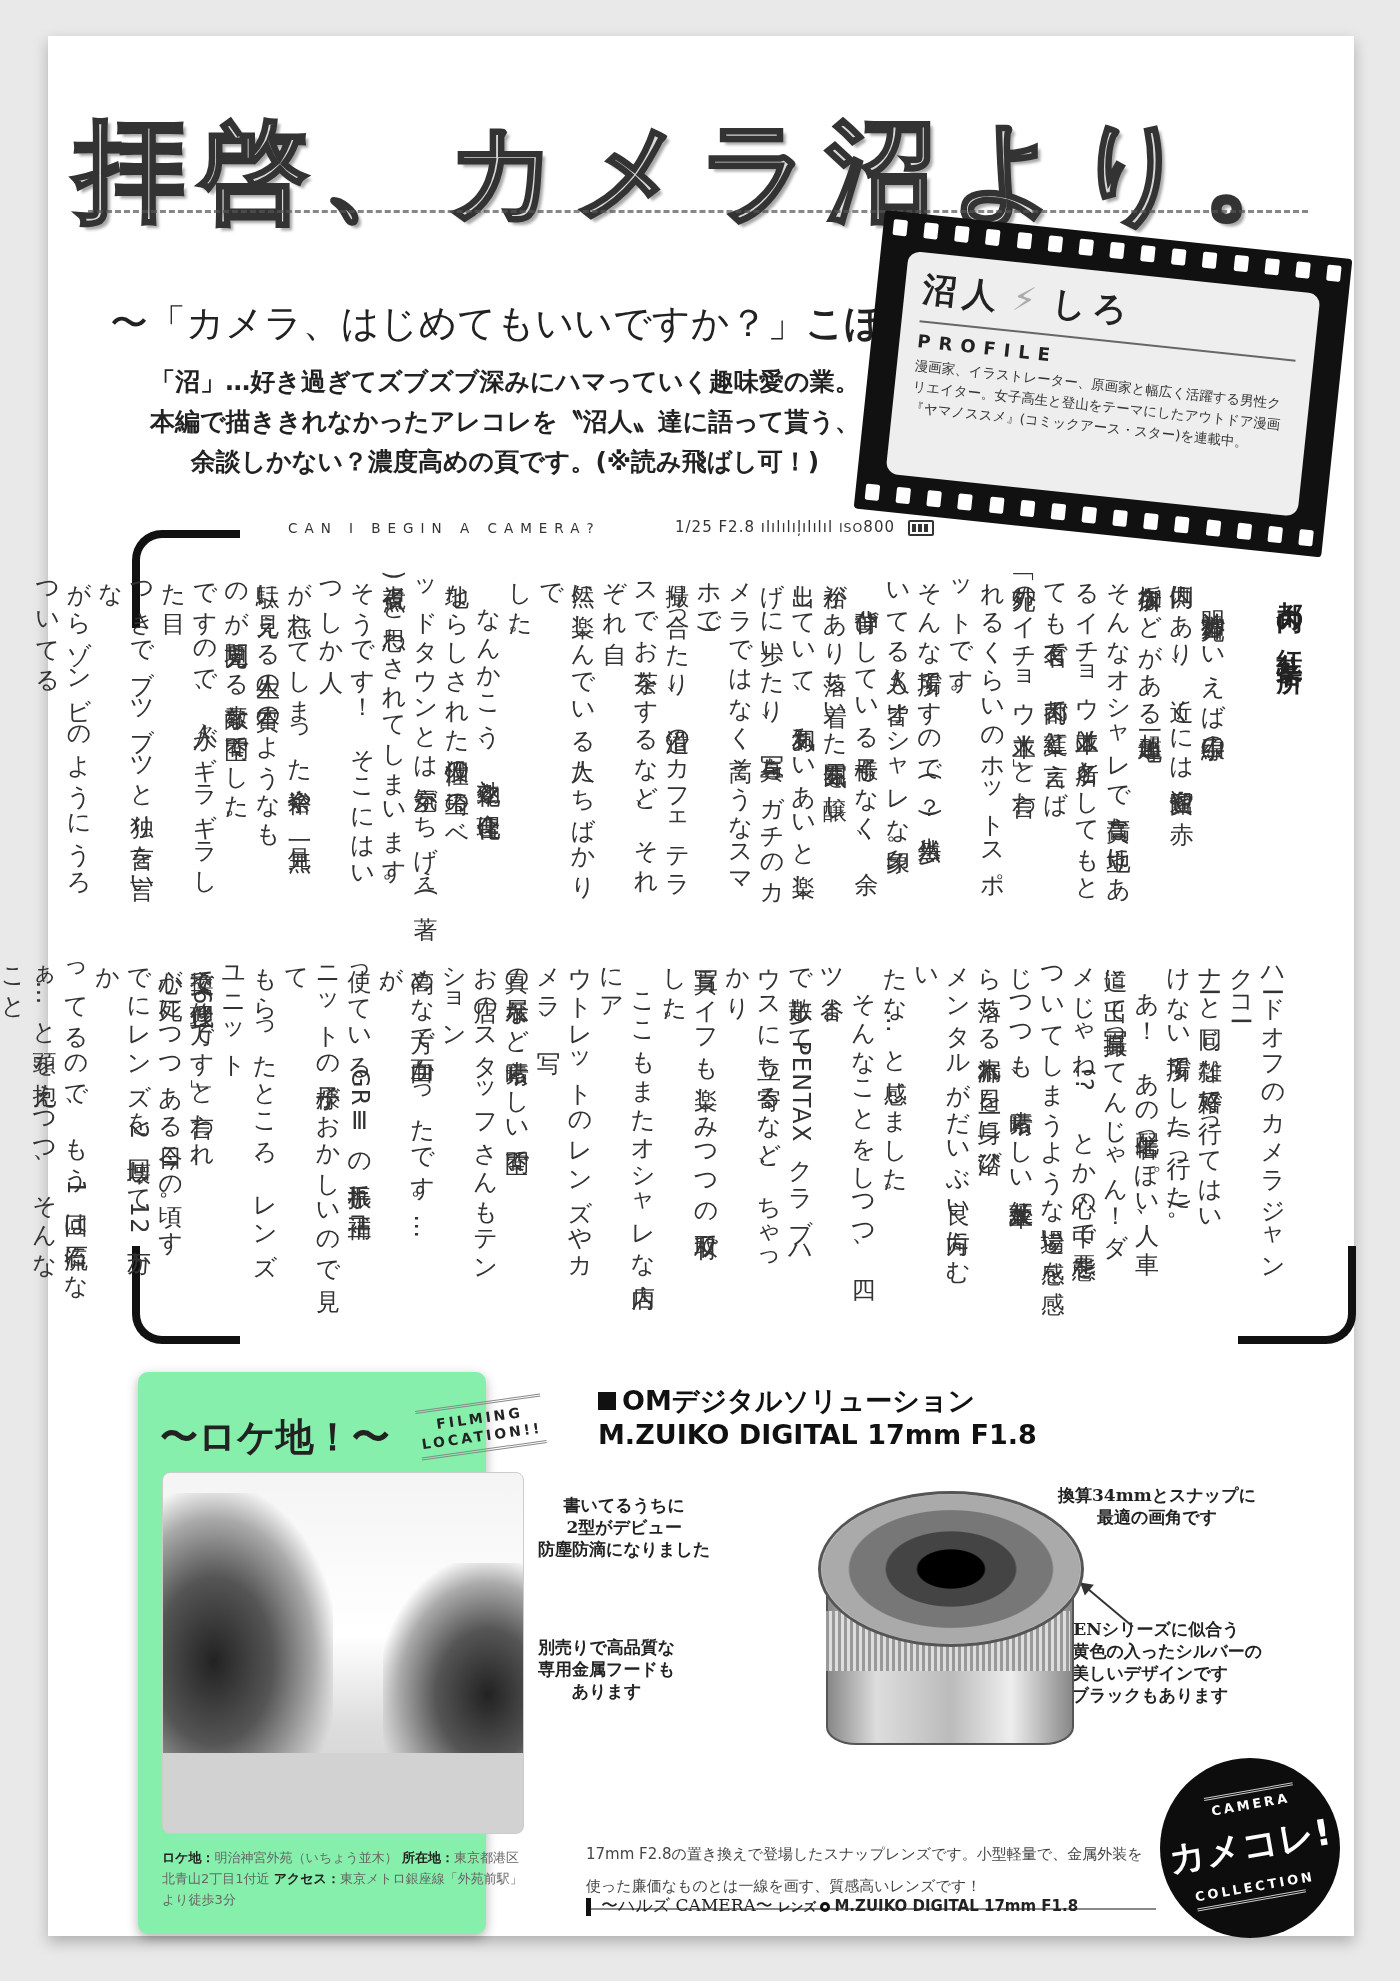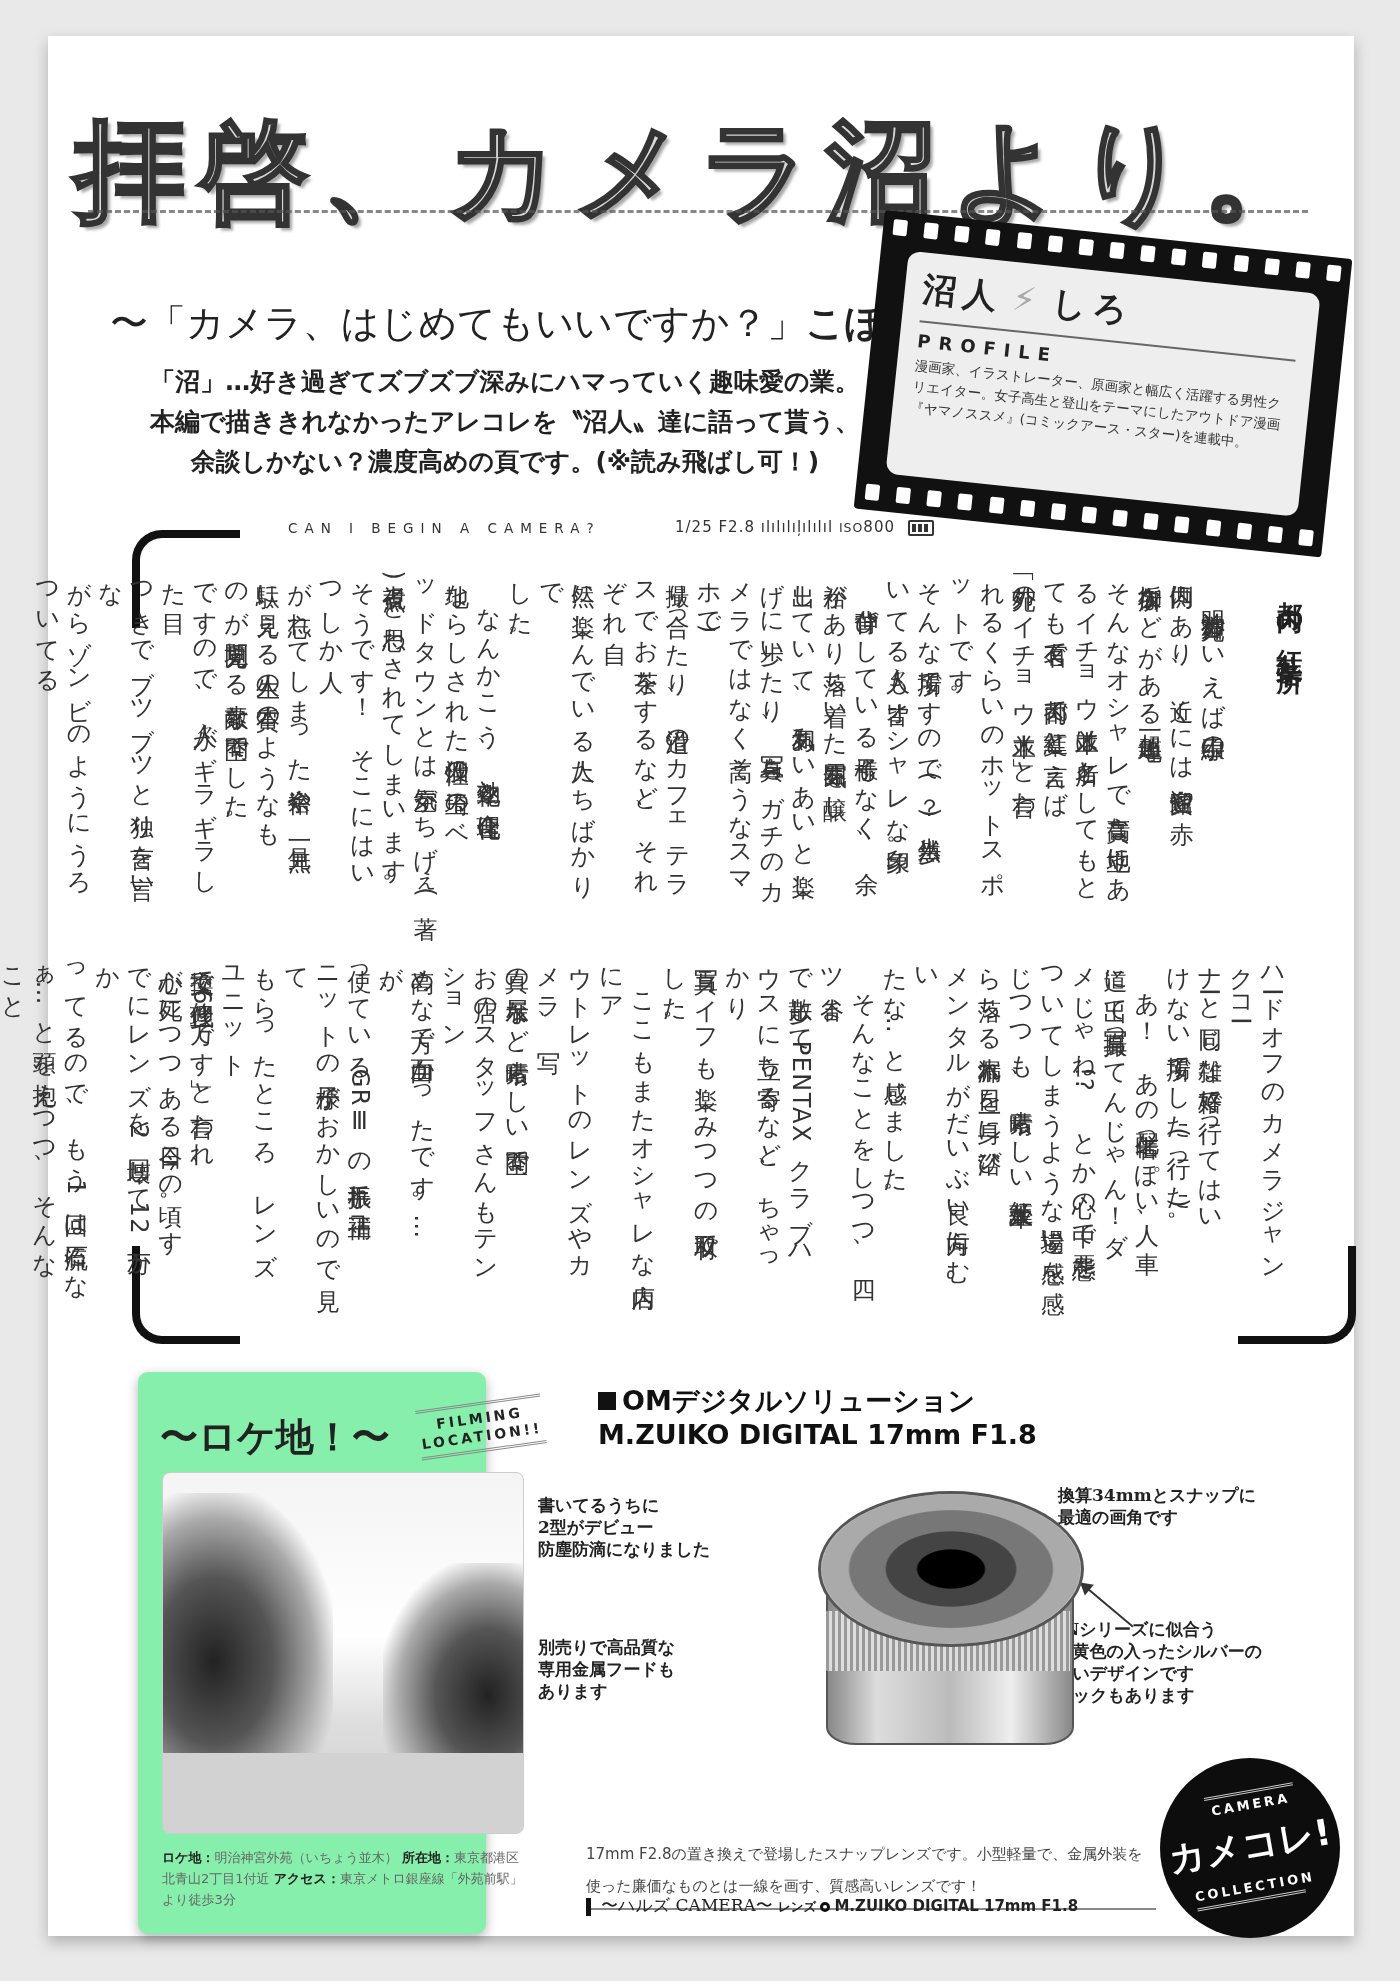--- a/index.html
+++ b/index.html
@@ -45,21 +45,21 @@
       linear-gradient(180deg,#f4f4f4 0%,#fff 45%,#ddd 70%,#cfcfcf 100%);}
   .loc-img .treeL{position:absolute;left:0;top:20px;width:170px;height:280px;background:radial-gradient(ellipse at 30% 60%,#222 0%,#555 35%,#aaa 60%,transparent 75%);}
   .loc-img .treeR{position:absolute;right:0;top:90px;width:140px;height:220px;background:radial-gradient(ellipse at 75% 60%,#222 0%,#555 35%,#aaa 60%,transparent 75%);}
   .loc-img .road{position:absolute;left:0;right:0;bottom:0;height:80px;background:#d2d2d2;}
   .loc-img .sfx{position:absolute;left:20px;top:30px;font-size:40px;font-weight:bold;letter-spacing:22px;color:#111;}
   .loc-info{position:absolute;left:24px;top:475px;width:365px;font-size:13px;line-height:21px;color:#666;}
   .loc-info b{color:#222;}
   
   .prod-title{position:absolute;left:550px;top:1348px;font-size:27px;font-weight:bold;line-height:34px;color:#111;}
   .prod-title .sq{display:inline-block;width:18px;height:18px;background:#111;margin-right:6px;}
-  .note{position:absolute;font-size:17px;font-weight:bold;line-height:22px;color:#222;font-family:"DejaVu Serif",serif;}
+  .note{position:absolute;font-size:17px;font-weight:bold;line-height:22px;color:#222;font-family:"DejaVu Serif",serif;text-align:center;}
   .lens{position:absolute;left:770px;top:1455px;width:260px;height:260px;}
   .lens .barrel{position:absolute;left:8px;top:70px;width:244px;height:180px;border-radius:30px/18px;
     background:linear-gradient(90deg,#888 0%,#ddd 20%,#bbb 50%,#eee 75%,#888 100%);border:2px solid #555;}
   .lens .grip{position:absolute;left:8px;top:120px;width:244px;height:60px;background:repeating-linear-gradient(90deg,#999 0 3px,#ddd 3px 6px);}
   .lens .front{position:absolute;left:0;top:0;width:260px;height:150px;border-radius:50%;background:radial-gradient(ellipse at center,#000 0 18%,#444 19% 35%,#777 36% 55%,#aaa 56% 70%,#ddd 71% 80%,#999 81%);border:3px solid #555;}
   .desc{position:absolute;left:538px;top:1802px;width:570px;font-size:15px;line-height:32px;color:#444;border-bottom:2px solid #888;padding-bottom:6px;}
   .credit{position:absolute;left:538px;top:1858px;font-size:15px;font-weight:bold;color:#222;}
   .credit .bar{display:inline-block;width:5px;height:18px;background:#111;vertical-align:middle;margin-right:10px;}
   .credit .cam{font-family:"DejaVu Serif",serif;font-weight:normal;font-size:17px;}
   .credit .dot{display:inline-block;width:10px;height:10px;border-radius:50%;border:3px solid #111;box-sizing:border-box;vertical-align:middle;margin:0 4px;}

